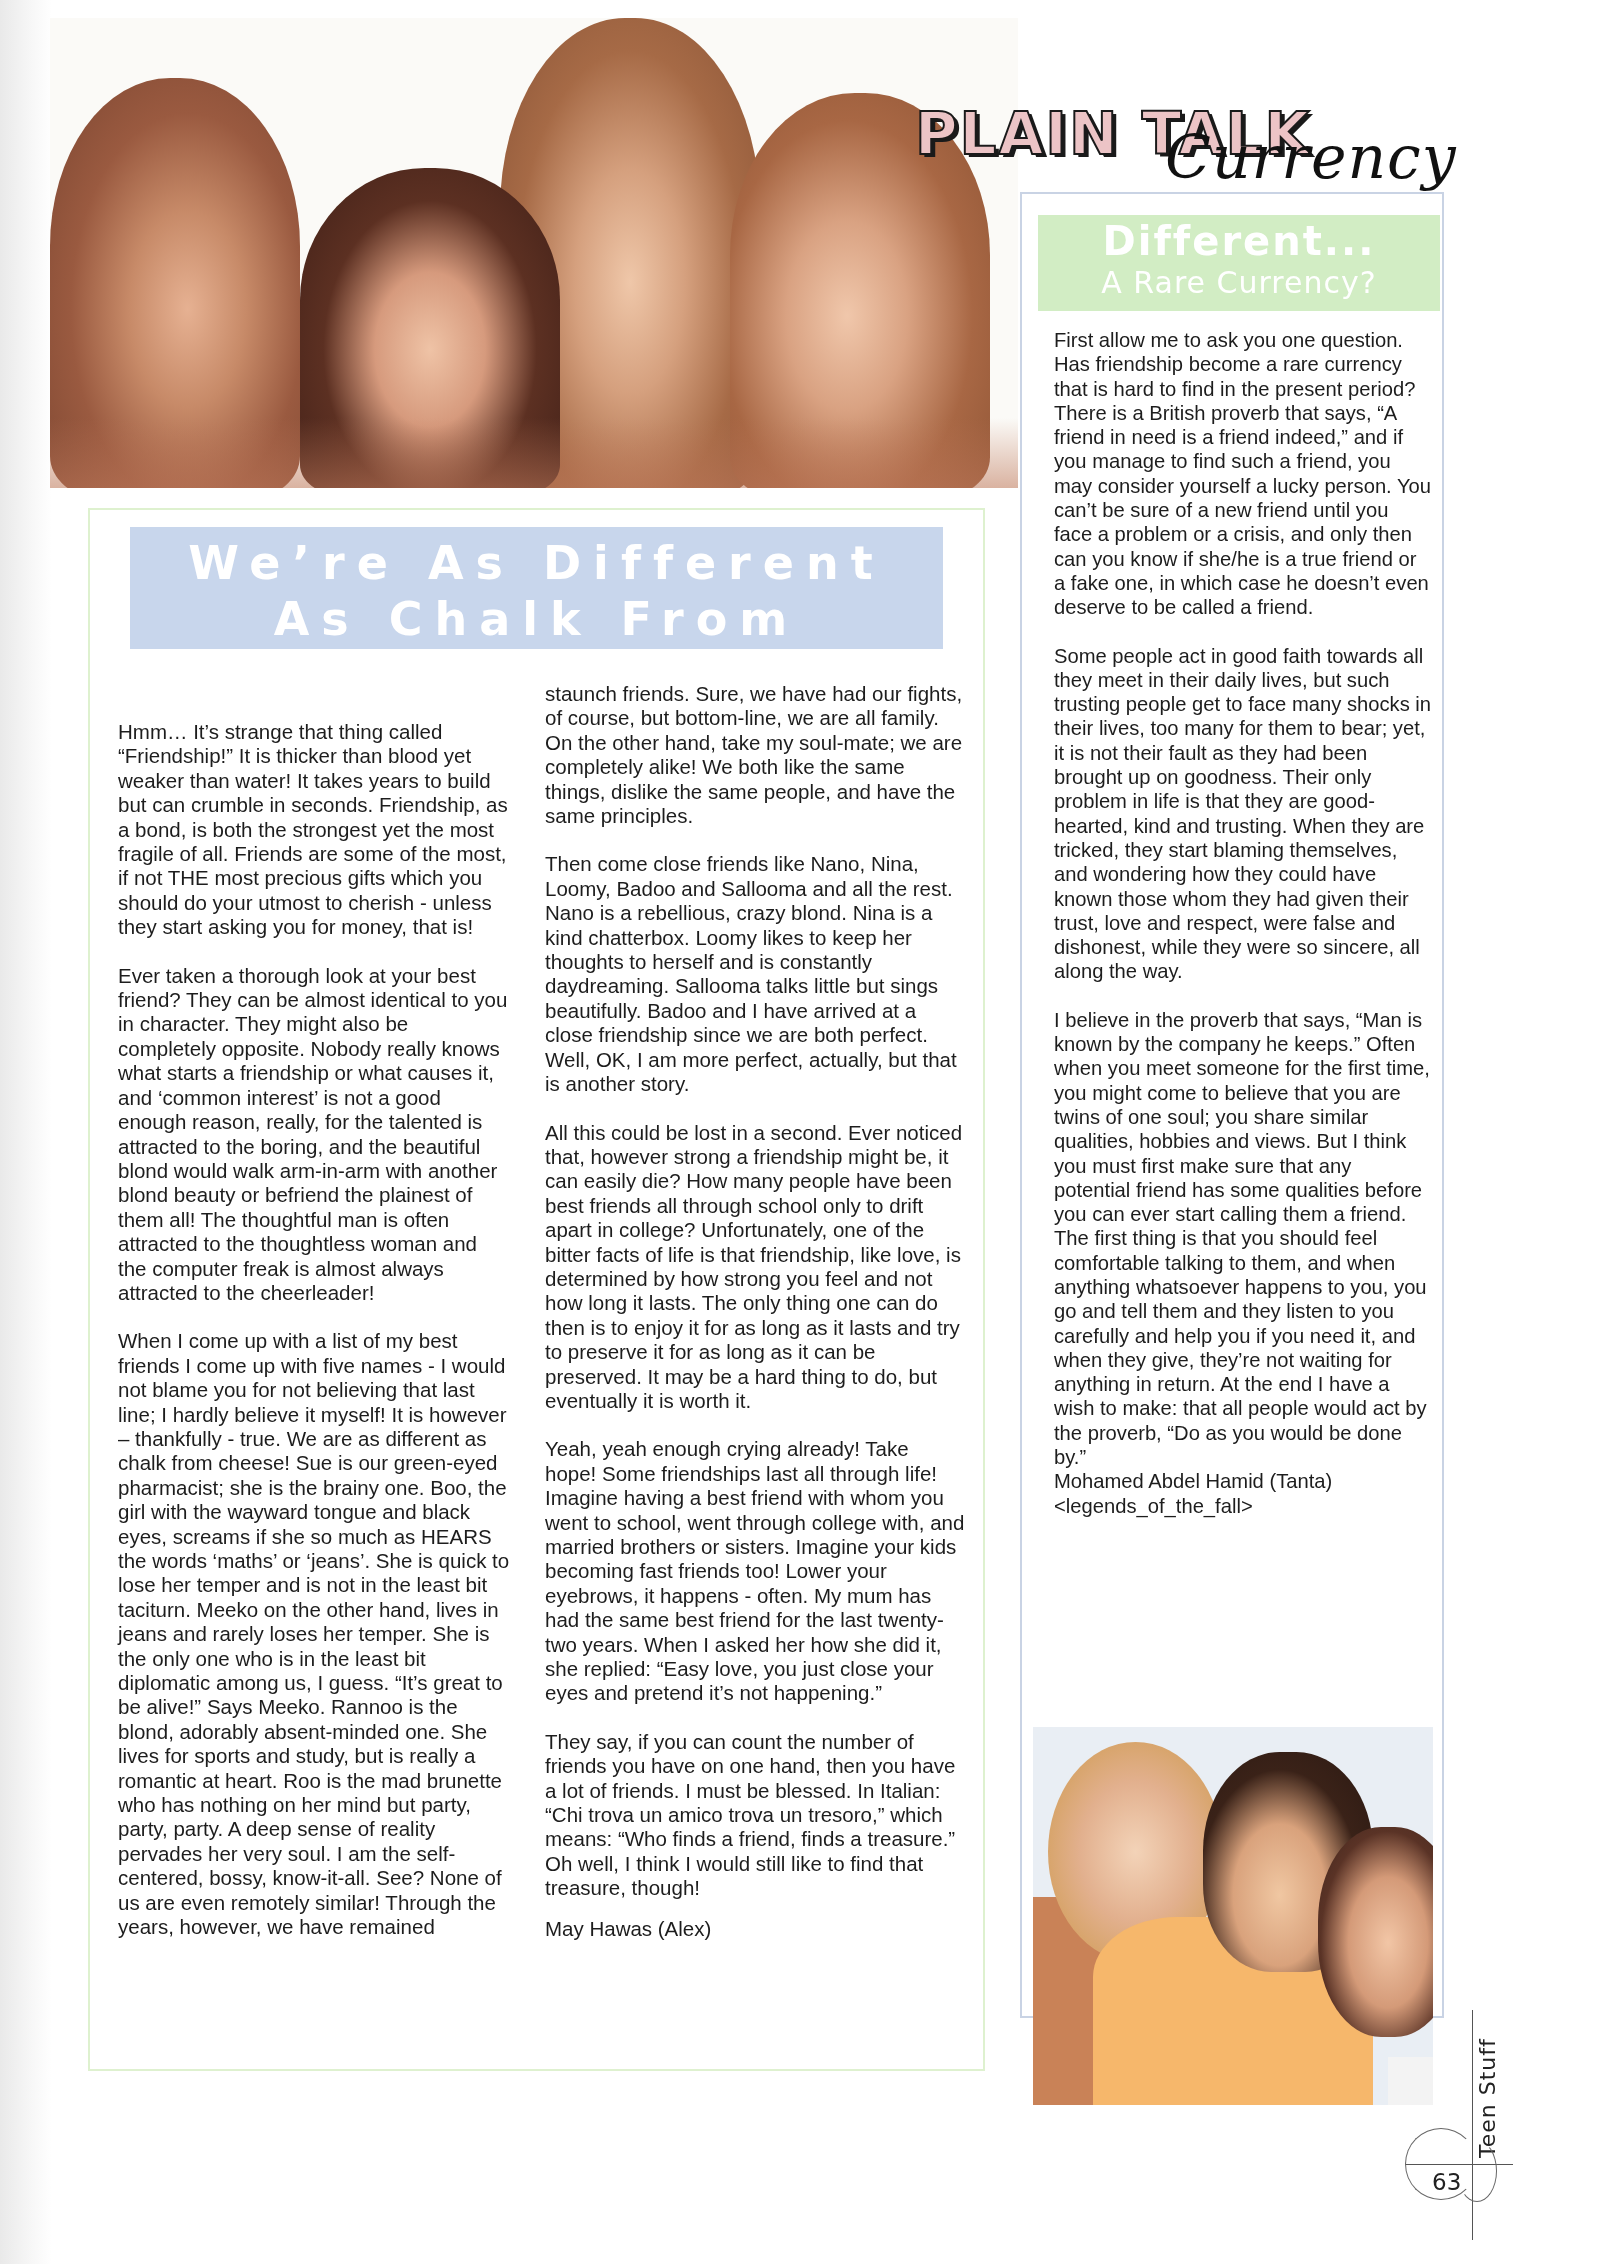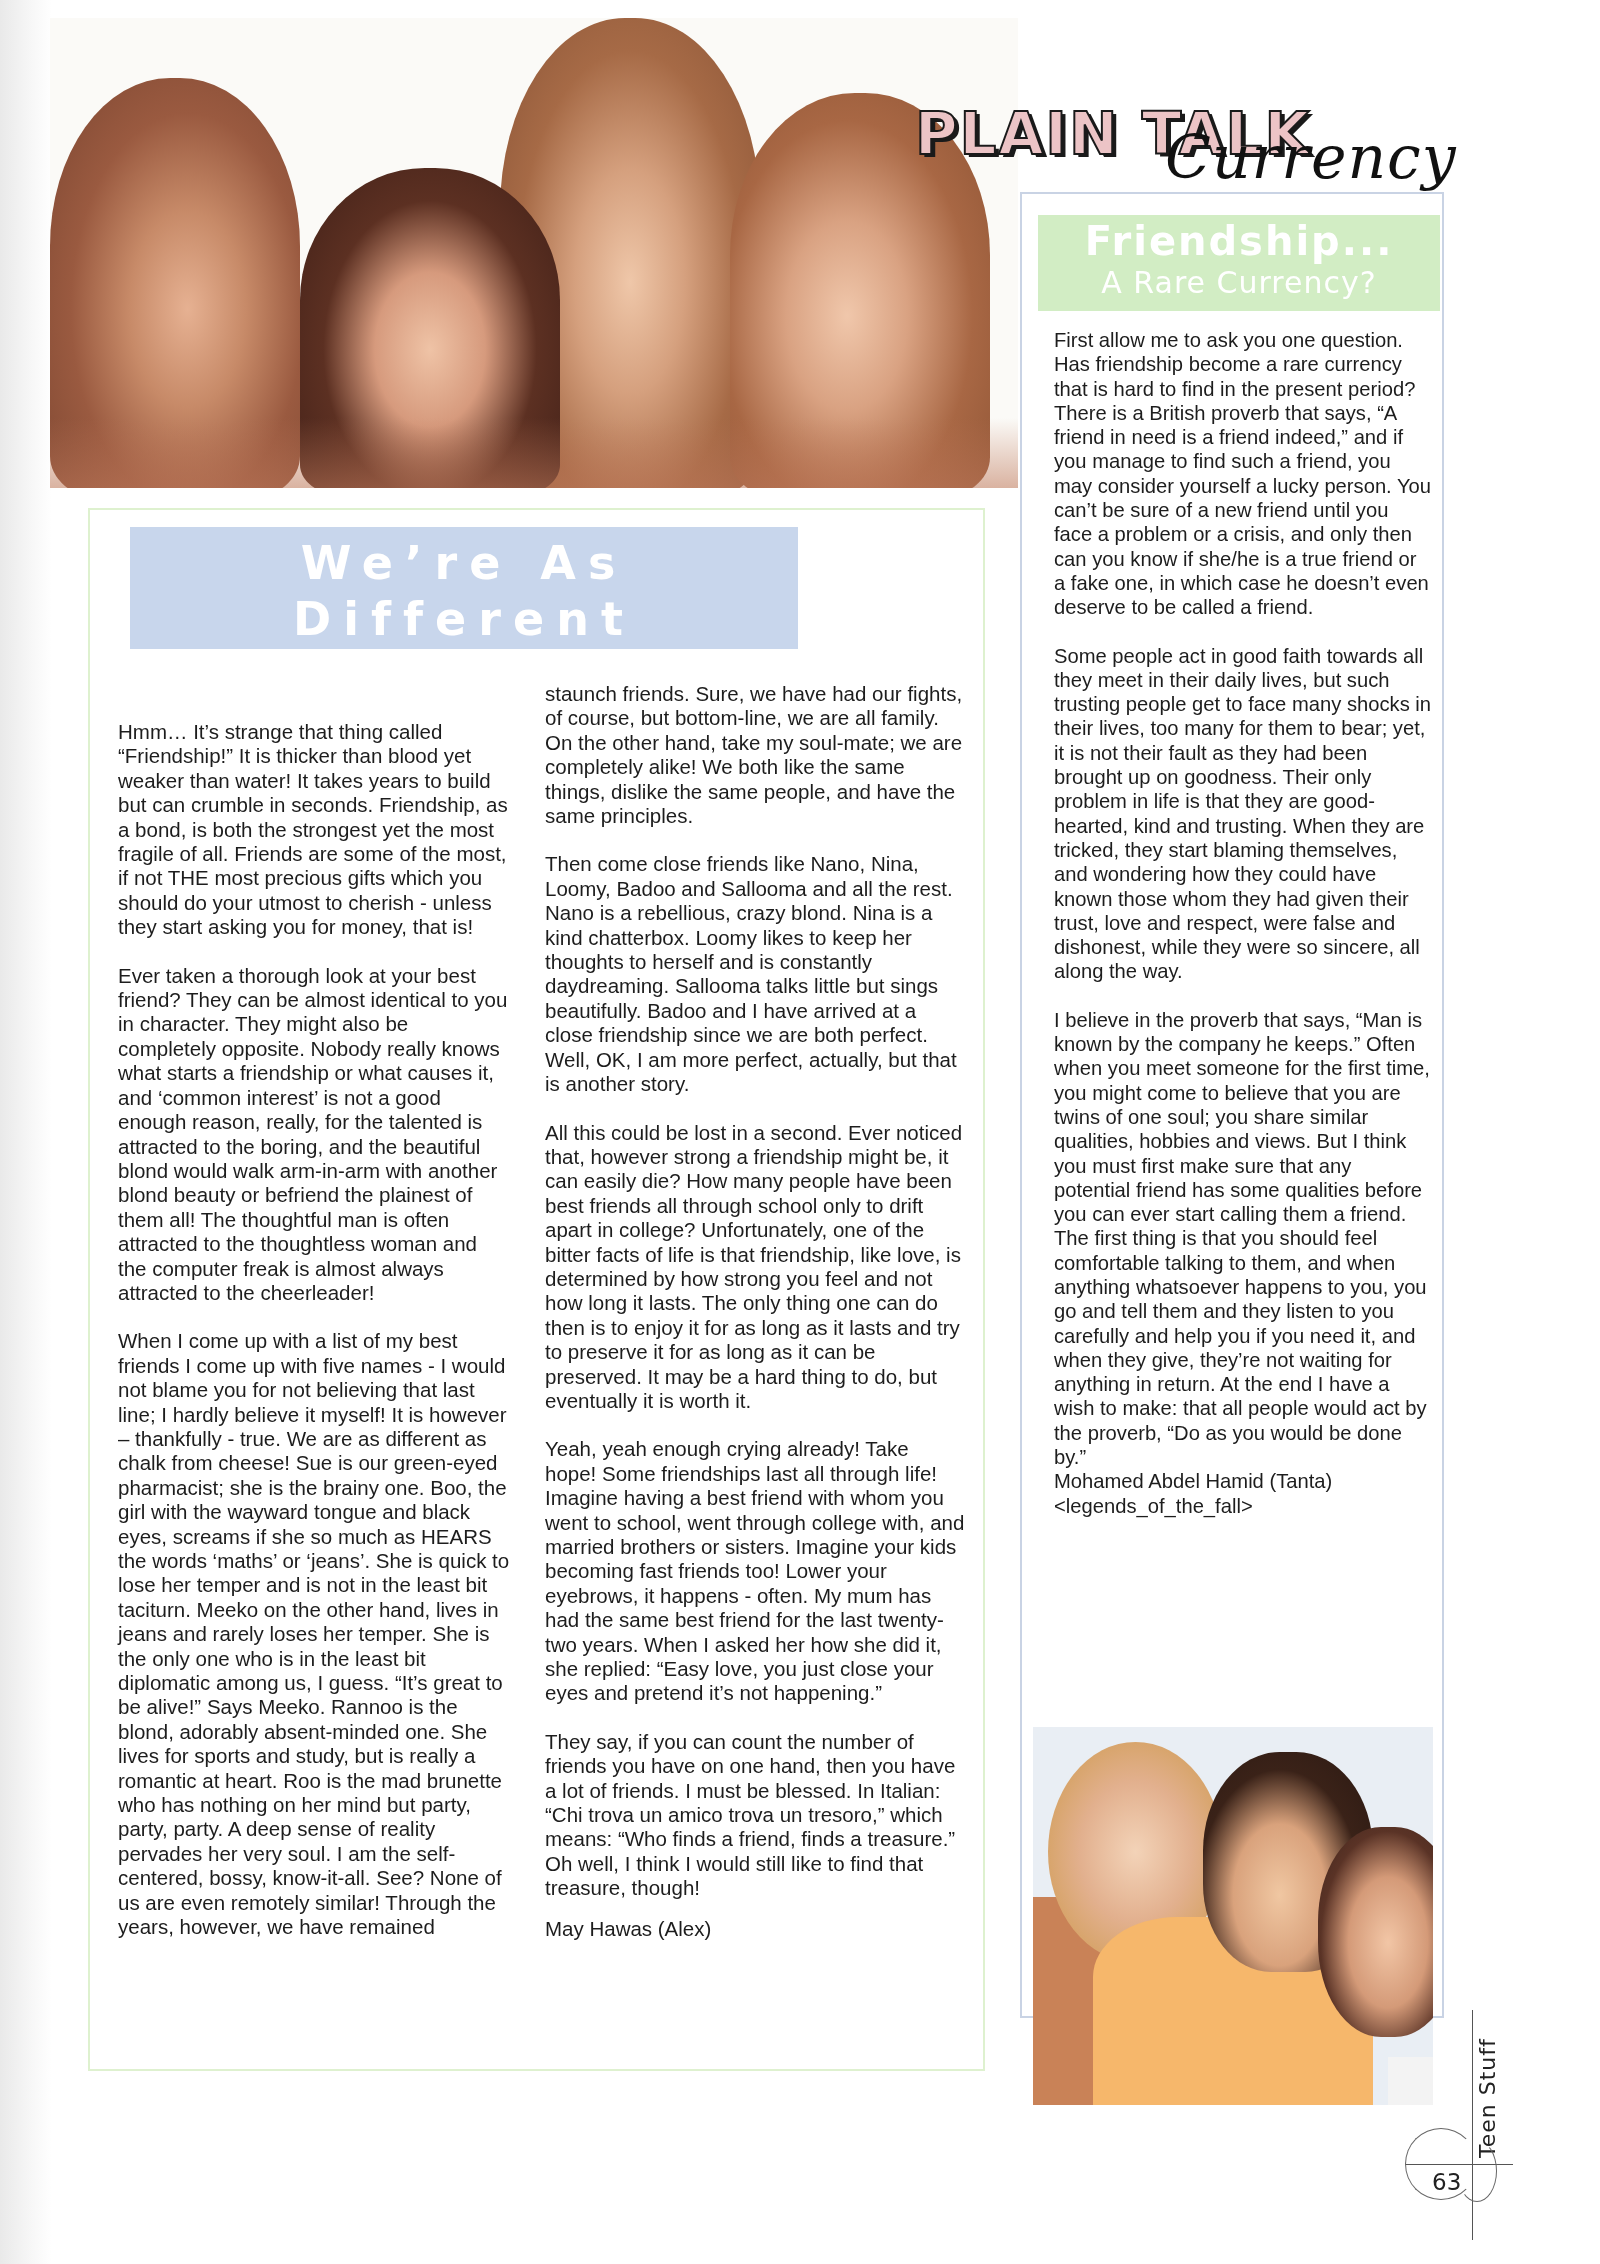--- a/index.html
+++ b/index.html
@@ -39,21 +39,21 @@
   .side-photo { position: absolute; left: 1033px; top: 1727px; width: 400px; height: 378px; overflow: hidden; background: #e9eef4; }
   .sp-face1 { position: absolute; left: 15px; top: 15px; width: 175px; height: 220px; border-radius: 50%; background: radial-gradient(ellipse at 50% 50%, #f3d3b8 0%, #e2b08e 45%, #d8a56d 70%, #e7c48d 100%); }
   .sp-body1 { position: absolute; left: 0; top: 170px; width: 160px; height: 220px; background: #c98257; }
   .sp-face2 { position: absolute; left: 170px; top: 25px; width: 170px; height: 220px; border-radius: 45% 45% 40% 40%; background: radial-gradient(ellipse at 45% 65%, #f0c7a2 0%, #d9a27c 35%, #3a2218 62%, #2a1812 100%); }
   .sp-shirt { position: absolute; left: 60px; top: 190px; width: 280px; height: 200px; border-radius: 30% 30% 0 0; background: #f6b76b; }
   .sp-face3 { position: absolute; left: 285px; top: 100px; width: 140px; height: 210px; border-radius: 45%; background: radial-gradient(ellipse at 50% 55%, #f2c6a6 0%, #d49a78 40%, #5a3326 68%, #3b2219 100%); }
   .sp-white { position: absolute; left: 355px; top: 330px; width: 60px; height: 50px; background: #f3f3f3; }
 
   
   .main-box { position: absolute; left: 88px; top: 508px; width: 897px; height: 1563px; border: 2px solid #def1cf; }
-  .main-title-band { position: absolute; left: 130px; top: 527px; width: 668px; height: 122px; background: #c8d6ec; text-align: center; }
+  .main-title-band { position: absolute; left: 130px; top: 527px; width: 813px; height: 122px; background: #c8d6ec; text-align: center; }
   .main-title-1 { display: block; font-family: "DejaVu Sans", sans-serif; font-weight: bold; font-size: 46px; letter-spacing: 12px; color: #ffffff; line-height: 56px; padding-top: 8px; }
   .main-title-2 { display: block; font-family: "DejaVu Sans", sans-serif; font-weight: bold; font-size: 46px; letter-spacing: 12px; color: #ffffff; line-height: 56px; }
 
   .col { position: absolute; font-size: 20.5px; line-height: 24.4px; color: #1d1d1d; }
   .col p { margin-bottom: 24px; }
   .col-left { left: 118px; top: 720px; width: 392px; }
   .col-mid { left: 545px; top: 682px; width: 420px; }
 
   
   .footer-mark { position: absolute; left: 1395px; top: 1990px; width: 140px; height: 240px; }
@@ -79,21 +79,21 @@
   <div class="bottom"></div>
 </div>
 
 <div class="logo">
   <span class="logo-main">PLAIN TALK</span>
   <span class="logo-script">Currency</span>
 </div>
 
 <div class="side-box"></div>
 <div class="side-title-band">
-  <span class="side-title-1">Friendship...</span>
+  <span class="side-title-1">Different...</span>
   <span class="side-title-2">A Rare Currency?</span>
 </div>
 <div class="side-text">
   <p>First allow me to ask you one question. Has friendship become a rare currency that is hard to find in the present period? There is a British proverb that says, “A friend in need is a friend indeed,” and if you manage to find such a friend, you may consider yourself a lucky person. You can’t be sure of a new friend until you face a problem or a crisis, and only then can you know if she/he is a true friend or a fake one, in which case he doesn’t even deserve to be called a friend.</p>
   <p>Some people act in good faith towards all they meet in their daily lives, but such trusting people get to face many shocks in their lives, too many for them to bear; yet, it is not their fault as they had been brought up on goodness. Their only problem in life is that they are good-hearted, kind and trusting. When they are tricked, they start blaming themselves, and wondering how they could have known those whom they had given their trust, love and respect, were false and dishonest, while they were so sincere, all along the way.</p>
   <p style="margin-bottom:0">I believe in the proverb that says, “Man is known by the company he keeps.” Often when you meet someone for the first time, you might come to believe that you are twins of one soul; you share similar qualities, hobbies and views. But I think you must first make sure that any potential friend has some qualities before you can ever start calling them a friend. The first thing is that you should feel comfortable talking to them, and when anything whatsoever happens to you, you go and tell them and they listen to you carefully and help you if you need it, and when they give, they’re not waiting for anything in return. At the end I have a wish to make: that all people would act by the proverb, “Do as you would be done by.”</p>
   <div class="sig">Mohamed Abdel Hamid (Tanta)</div>
   <div class="sig">&lt;legends_of_the_fall&gt;</div>
 </div>
 <div class="side-photo">

